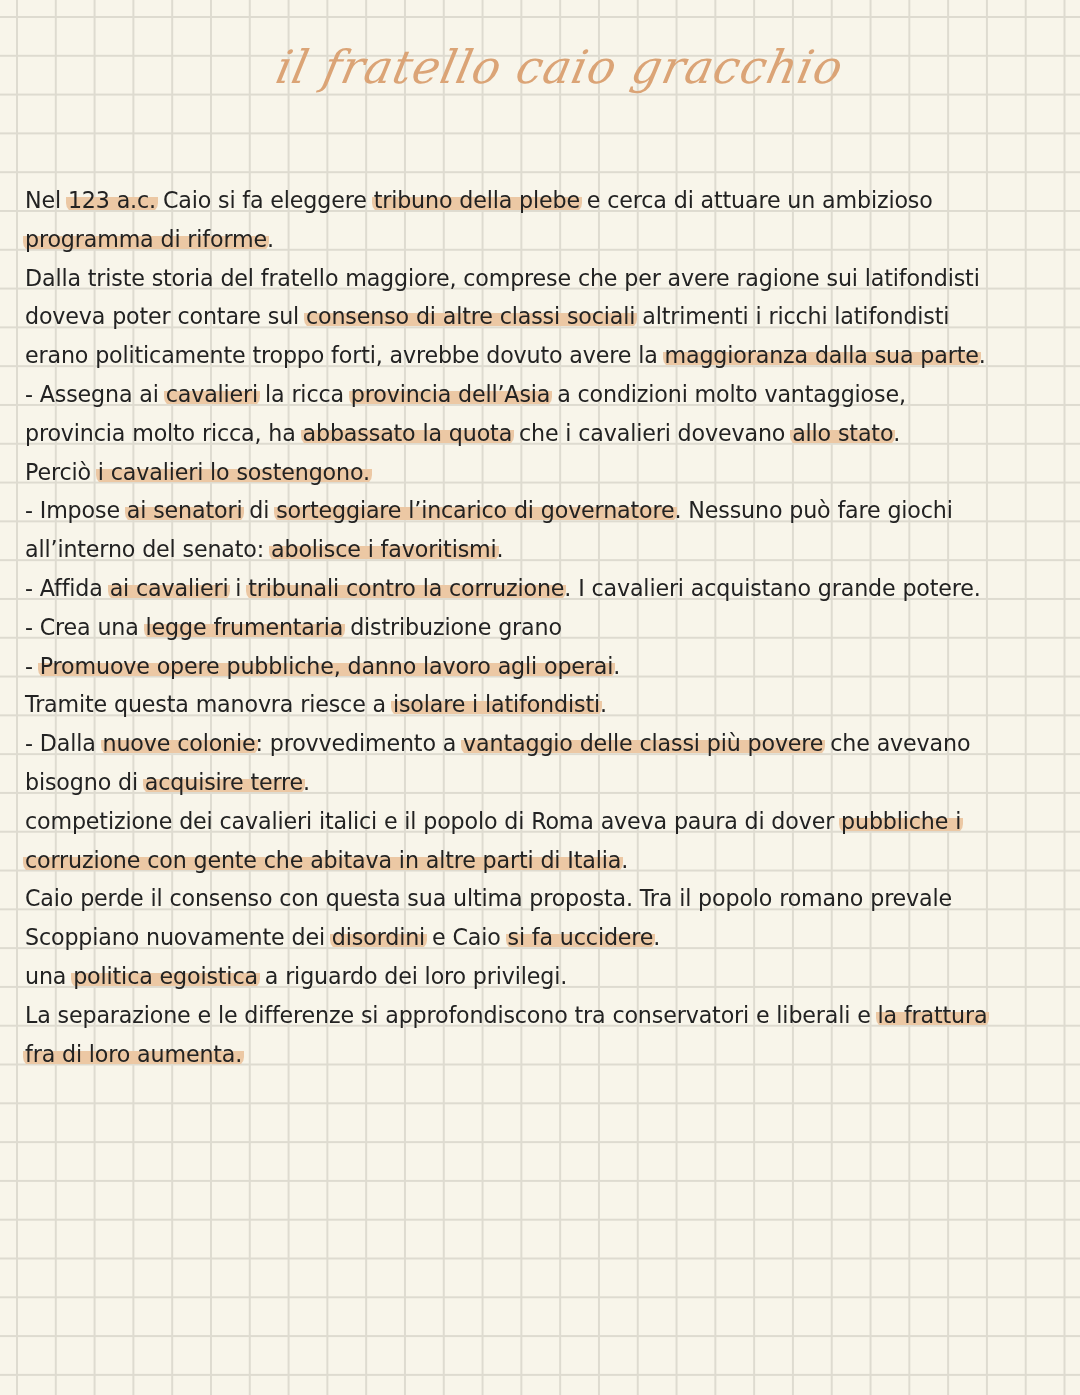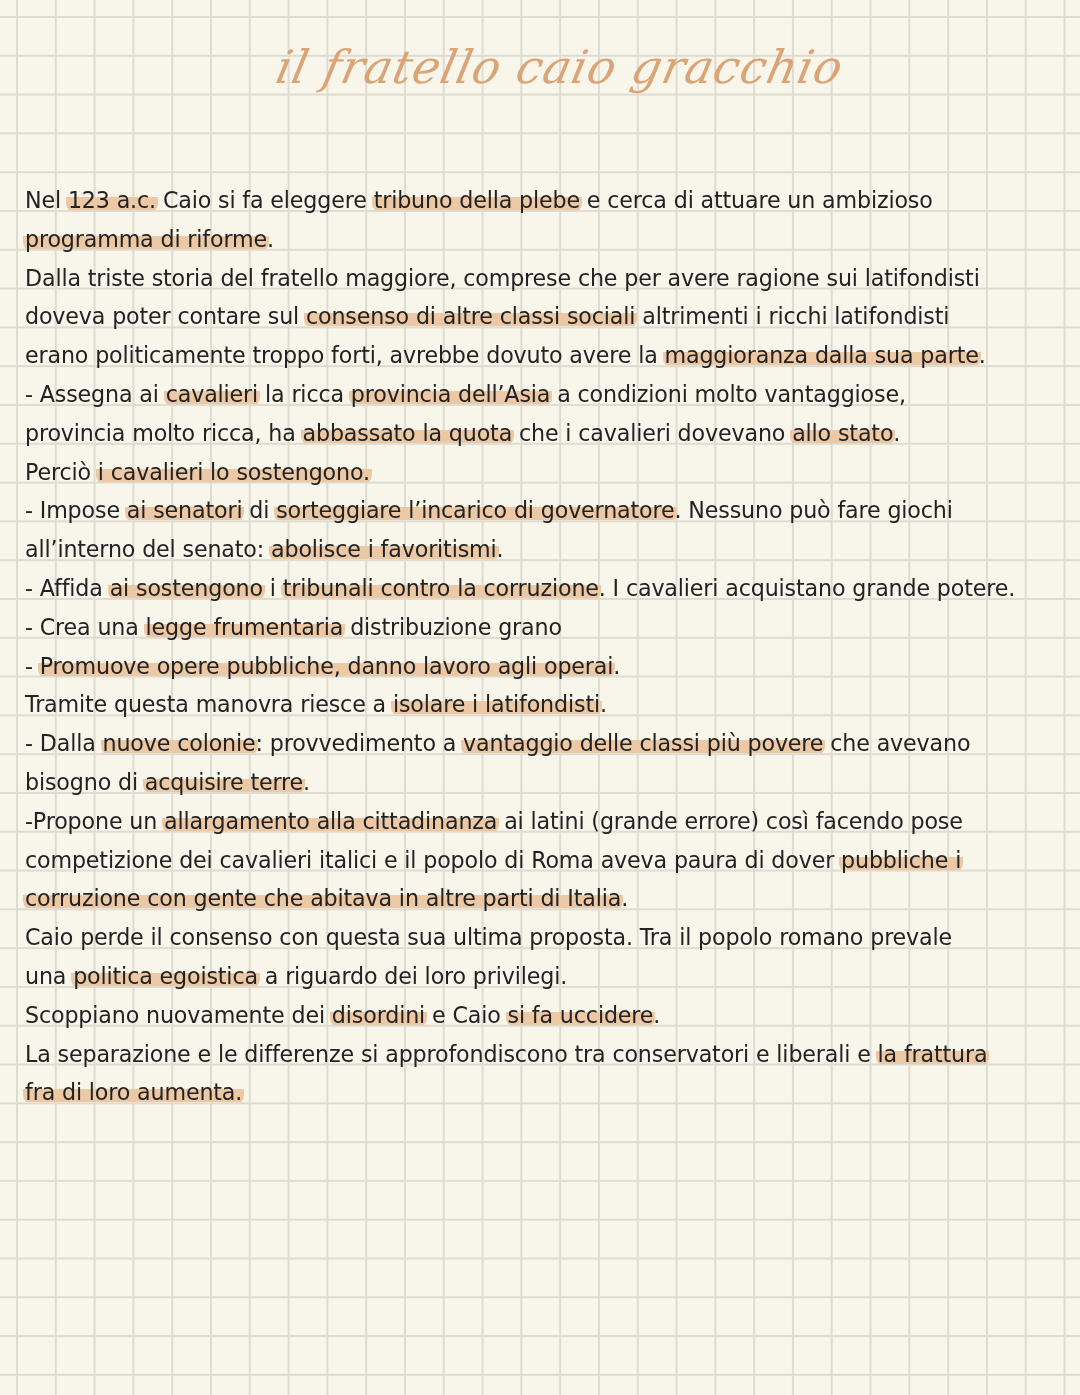--- a/index.html
+++ b/index.html
@@ -56,27 +56,26 @@
     <div class="line"><span>Nel </span><span class="hl">123 a.c.</span><span> Caio si fa eleggere </span><span class="hl">tribuno della plebe</span><span> e cerca di attuare un ambizioso</span></div>
     <div class="line"><span class="hl">programma di riforme</span><span>.</span></div>
     <div class="line"><span>Dalla triste storia del fratello maggiore, comprese che per avere ragione sui latifondisti</span></div>
     <div class="line"><span>doveva poter contare sul </span><span class="hl">consenso di altre classi sociali</span><span> altrimenti i ricchi latifondisti</span></div>
     <div class="line"><span>erano politicamente troppo forti, avrebbe dovuto avere la </span><span class="hl">maggioranza dalla sua parte</span><span>.</span></div>
     <div class="line"><span>- Assegna ai </span><span class="hl">cavalieri</span><span> la ricca </span><span class="hl">provincia dell’Asia</span><span> a condizioni molto vantaggiose,</span></div>
     <div class="line"><span>provincia molto ricca, ha </span><span class="hl">abbassato la quota</span><span> che i cavalieri dovevano </span><span class="hl">allo stato</span><span>.</span></div>
     <div class="line"><span>Perciò </span><span class="hl">i cavalieri lo sostengono.</span></div>
     <div class="line"><span>- Impose </span><span class="hl">ai senatori</span><span> di </span><span class="hl">sorteggiare l’incarico di governatore</span><span>. Nessuno può fare giochi</span></div>
     <div class="line"><span>all’interno del senato: </span><span class="hl">abolisce i favoritismi</span><span>.</span></div>
-    <div class="line"><span>- Affida </span><span class="hl">ai sostengono</span><span> i </span><span class="hl">tribunali contro la corruzione</span><span>. I cavalieri acquistano grande potere.</span></div>
+    <div class="line"><span>- Affida </span><span class="hl">ai cavalieri</span><span> i </span><span class="hl">tribunali contro la corruzione</span><span>. I cavalieri acquistano grande potere.</span></div>
     <div class="line"><span>- Crea una </span><span class="hl">legge frumentaria</span><span> distribuzione grano</span></div>
     <div class="line"><span>- </span><span class="hl">Promuove opere pubbliche, danno lavoro agli operai</span><span>.</span></div>
     <div class="line"><span>Tramite questa manovra riesce a </span><span class="hl">isolare i latifondisti</span><span>.</span></div>
     <div class="line"><span>- Dalla </span><span class="hl">nuove colonie</span><span>: provvedimento a </span><span class="hl">vantaggio delle classi più povere</span><span> che avevano</span></div>
     <div class="line"><span>bisogno di </span><span class="hl">acquisire terre</span><span>.</span></div>
-    <div class="line"><span>-Propone un </span><span class="hl">allargamento alla cittadinanza</span><span> ai latini (grande errore) così facendo pose</span></div>
     <div class="line"><span>competizione dei cavalieri italici e il popolo di Roma aveva paura di dover </span><span class="hl">pubbliche i</span></div>
     <div class="line"><span class="hl">corruzione con gente che abitava in altre parti di Italia</span><span>.</span></div>
     <div class="line"><span>Caio perde il consenso con questa sua ultima proposta. Tra il popolo romano prevale</span></div>
+    <div class="line"><span>Scoppiano nuovamente dei </span><span class="hl">disordini</span><span> e Caio </span><span class="hl">si fa uccidere</span><span>.</span></div>
     <div class="line"><span>una </span><span class="hl">politica egoistica</span><span> a riguardo dei loro privilegi.</span></div>
-    <div class="line"><span>Scoppiano nuovamente dei </span><span class="hl">disordini</span><span> e Caio </span><span class="hl">si fa uccidere</span><span>.</span></div>
     <div class="line"><span>La separazione e le differenze si approfondiscono tra conservatori e liberali e </span><span class="hl">la frattura</span></div>
     <div class="line"><span class="hl">fra di loro aumenta.</span></div>
   </div>
 
 </body></html>

